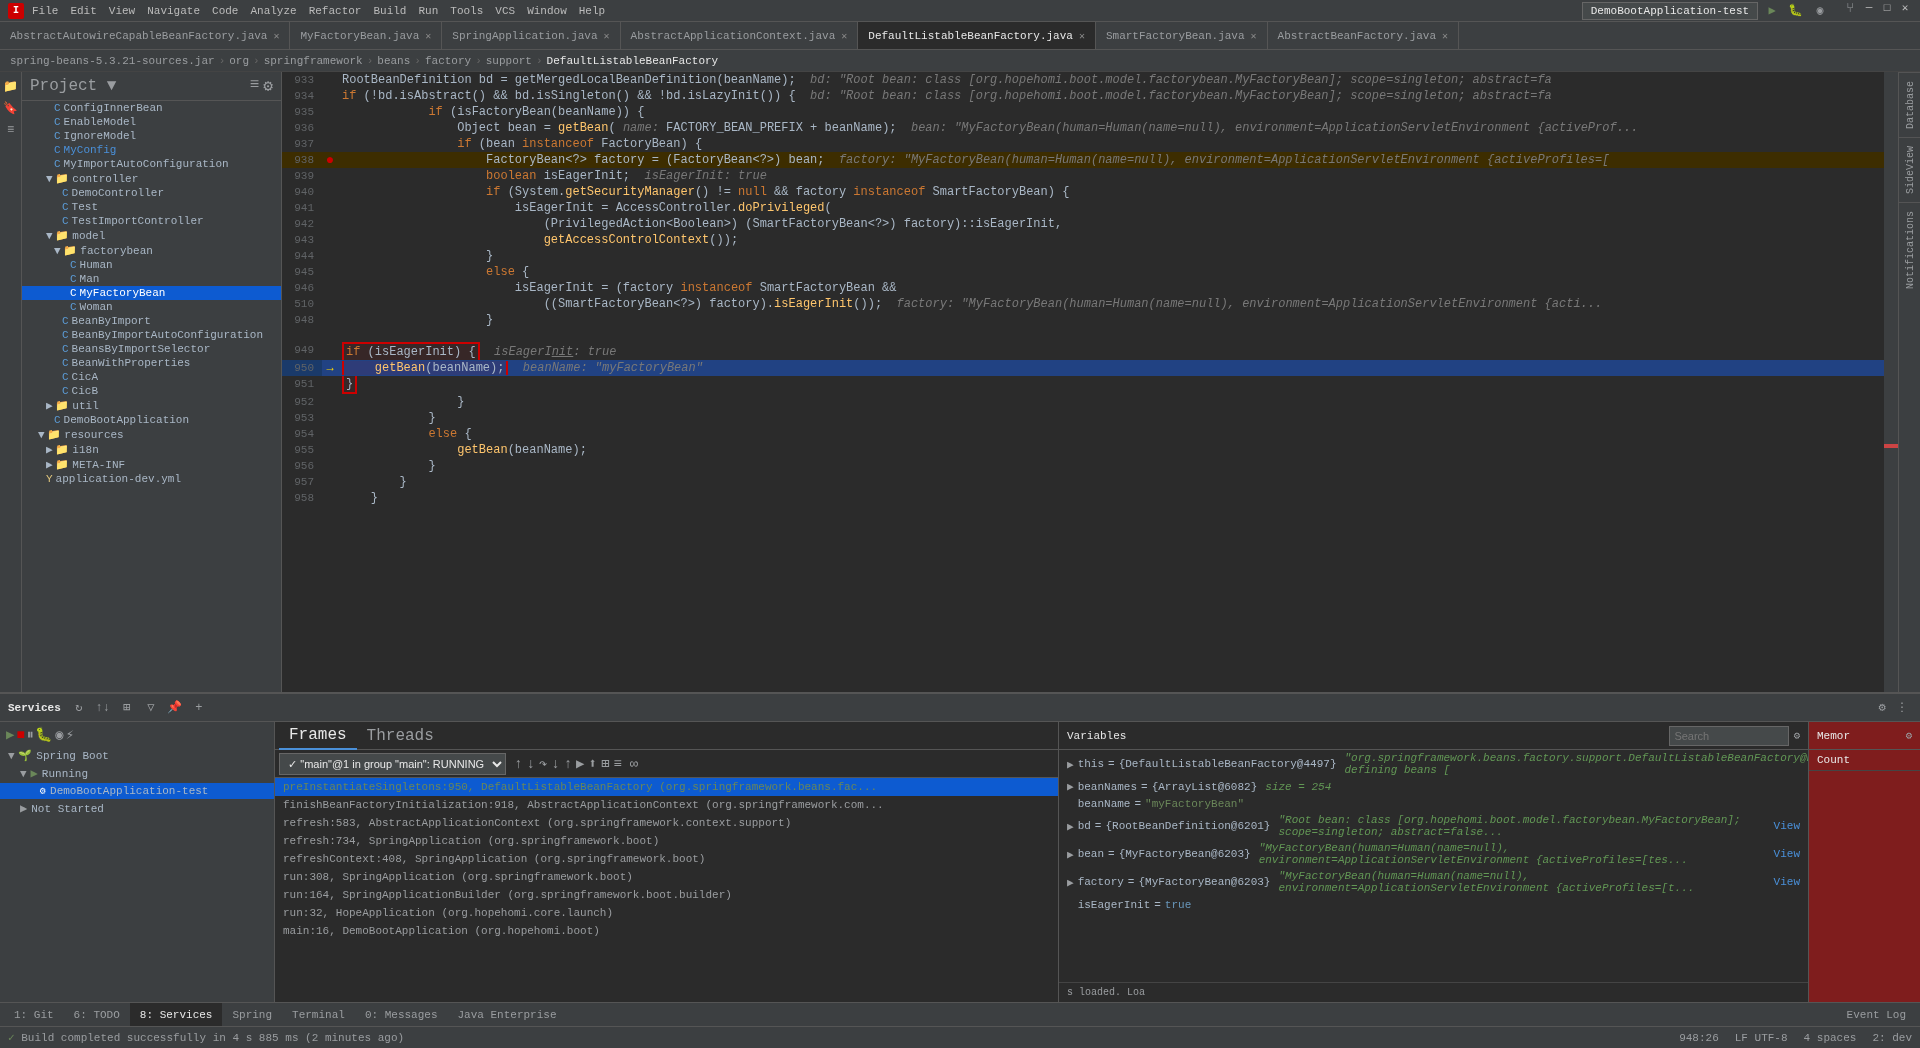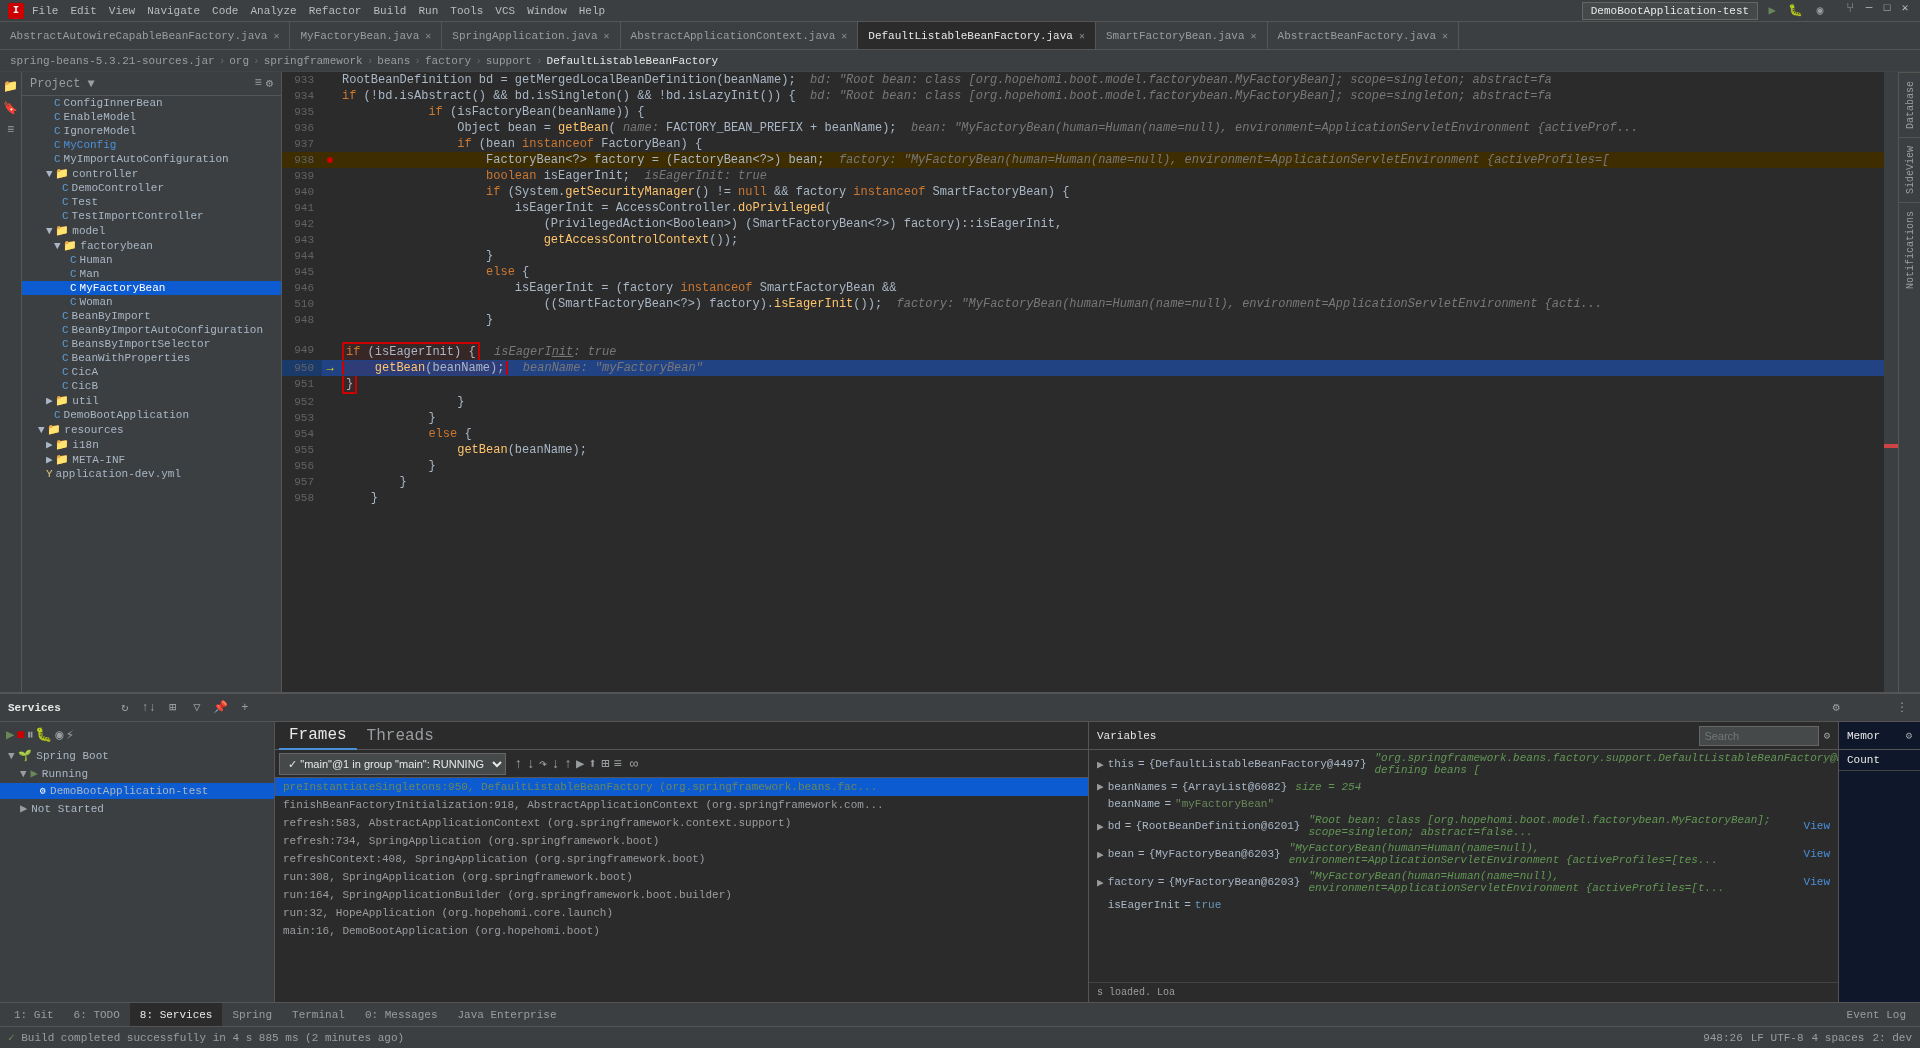--- a/index.html
+++ b/index.html
@@ -27,21 +27,21 @@
     
     
     #main-layout { display: flex; height: calc(1048px - 22px - 28px - 22px - 22px - 24px); }
     
     
     #left-icons { width: 22px; background: #3c3f41; border-right: 1px solid #555; display: flex; flex-direction: column; align-items: center; padding-top: 4px; }
     #left-icons .icon-btn { width: 20px; height: 20px; display: flex; align-items: center; justify-content: center; color: #9a9da0; cursor: pointer; font-size: 12px; margin-bottom: 2px; }
     
     
     #project-panel { width: 260px; background: #3c3f41; border-right: 1px solid #555; display: flex; flex-direction: column; }
-    #project-panel-header { padding: 4px 8px; font-size: 12px; color: #9a9da0; border-bottom: 1px solid #555; display: flex; align-items: center; justify-content: space-between; }
+    #project-panel-header { padding: 4px 8px; font-size: 16px; color: #9a9da0; border-bottom: 1px solid #555; display: flex; align-items: center; justify-content: space-between; }
     #project-tree { flex: 1; overflow-y: auto; overflow-x: hidden; font-size: 11px; }
     .tree-item { padding: 1px 4px; cursor: pointer; display: flex; align-items: center; white-space: nowrap; }
     .tree-item.selected { background: #0d5bd1; color: #fff; }
     .tree-item .icon { margin-right: 3px; font-size: 11px; }
     .folder-icon { color: #7faae8; }
     .java-icon { color: #5b9bd5; }
     
     
     #code-editor { flex: 1; background: #2b2b2b; display: flex; flex-direction: column; overflow: hidden; }
     #code-content { flex: 1; overflow: auto; position: relative; }
@@ -90,27 +90,27 @@
     #variables-content { flex: 1; overflow-y: auto; font-size: 11px; }
     .var-item { padding: 2px 8px; display: flex; align-items: center; }
     .var-arrow { color: #9a9da0; margin-right: 4px; cursor: pointer; }
     .var-name { color: #a9b7c6; margin-right: 4px; }
     .var-eq { color: #a9b7c6; margin-right: 4px; }
     .var-val { color: #a9b7c6; }
     .var-hint { color: #629755; font-style: italic; margin-left: 8px; }
     .var-link { color: #4a90d9; cursor: pointer; margin-left: 8px; }
     
     
-    #memory-panel { width: 82px; background: #0f172a; border-left: 1px solid #555; display: flex; flex-direction: column; font-size: 11px; }
+    #memory-panel { width: 112px; background: #7f1d1d; border-left: 1px solid #555; display: flex; flex-direction: column; font-size: 11px; }
     #memory-header { height: 28px; display: flex; align-items: center; padding: 0 8px; border-bottom: 1px solid #555; color: #e8e8e8; justify-content: space-between; }
     
     
     #statusbar { height: 22px; background: #3c3f41; border-top: 1px solid #555; display: flex; align-items: center; padding: 0 8px; font-size: 11px; color: #9a9da0; }
     #statusbar .status-left { flex: 1; }
-    #statusbar .status-right { display: flex; gap: 8px; align-items: center; margin-left: 20px; }
+    #statusbar .status-right { display: flex; gap: 16px; align-items: center; margin-left: 20px; }
     
     
     #bottom-service-bar { height: 24px; background: #3c3f41; display: flex; align-items: center; padding: 0 4px; border-top: 1px solid #555; font-size: 11px; overflow: hidden; }
     .bsb-tab { padding: 0 10px; height: 24px; display: flex; align-items: center; color: #9a9da0; cursor: pointer; font-size: 11px; }
     .bsb-tab.active { color: #e8e8e8; background: #2b2b2b; }
     
     
     ::-webkit-scrollbar { width: 8px; height: 8px; }
     ::-webkit-scrollbar-track { background: #3c3f41; }
     ::-webkit-scrollbar-thumb { background: #555; border-radius: 4px; }
@@ -509,21 +509,21 @@
 
   <div id="right-side">
     <div class="right-tab">Database</div>
     <div class="right-tab">SideView</div>
     <div class="right-tab">Notifications</div>
   </div>
 </div>
 
 <div id="bottom-panel">
 
-  <div style="height:28px;background:#3c3f41;display:flex;align-items:center;padding:0 8px;border-bottom:1px solid #555;gap:46px;">
+  <div style="height:28px;background:#3c3f41;display:flex;align-items:center;padding:0 8px;border-bottom:1px solid #555;">
     <span style="font-size:11px;color:#e8e8e8;font-weight:bold;">Services</span>
     <div style="display:flex;gap:4px;margin-left:8px;">
       <span class="svc-icon-btn">↻</span>
       <span class="svc-icon-btn">↑↓</span>
       <span class="svc-icon-btn">⊞</span>
       <span class="svc-icon-btn">▽</span>
       <span class="svc-icon-btn">📌</span>
       <span class="svc-icon-btn">+</span>
     </div>
     <div style="flex:1;"></div>

